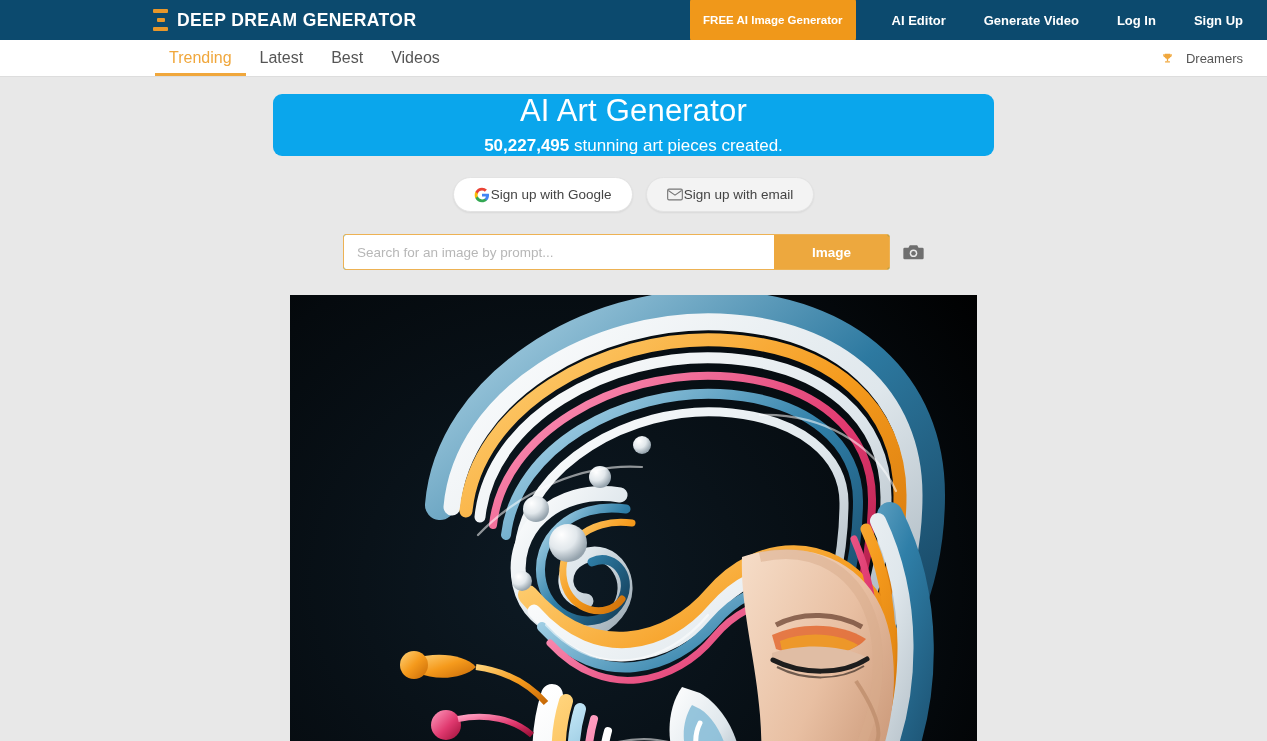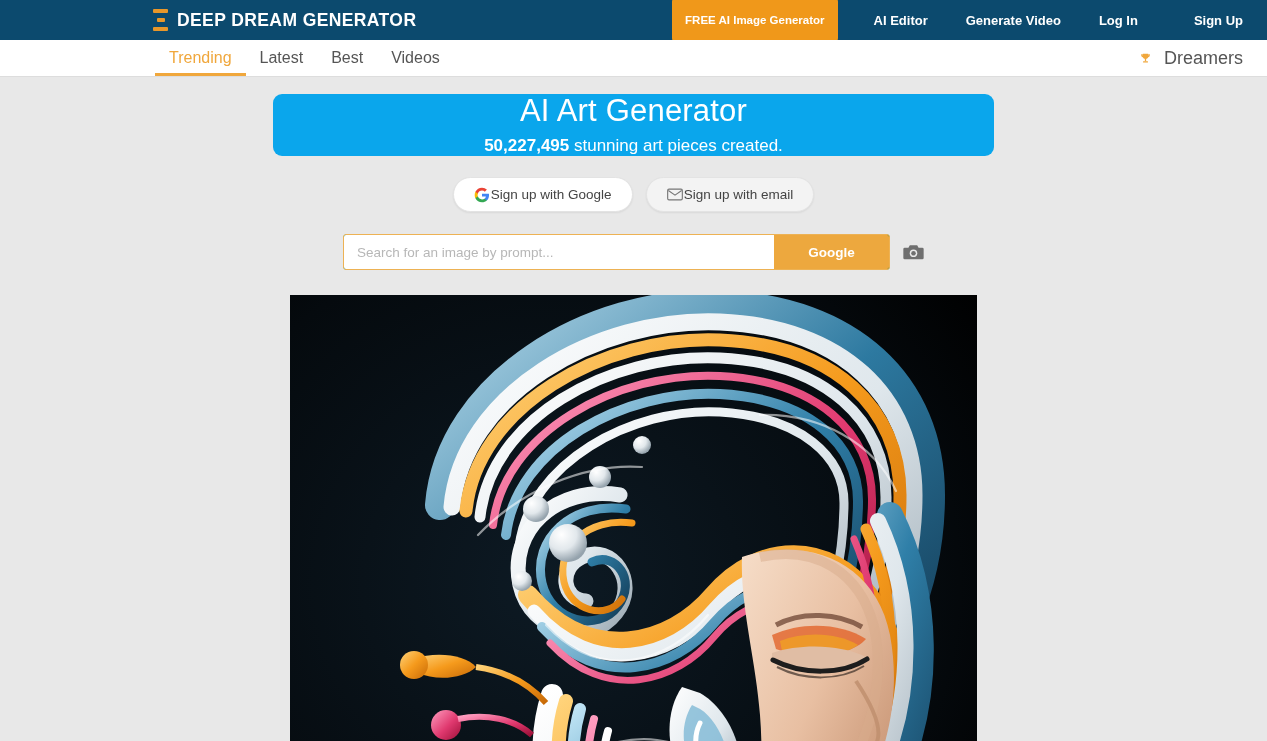--- a/index.html
+++ b/index.html
@@ -66,21 +66,21 @@
   }
   .topnav a {
     color: #ffffff;
     font-size: 13px;
     font-weight: bold;
     text-decoration: none;
     white-space: nowrap;
     margin-right: 38px;
     text-align: center;
   }
-  .topnav a:last-child { margin-right: 0; margin-left: 18px; }
+  .topnav a:last-child { margin-right: 0; }
 
   
   .subnav {
     height: 37px;
     background: #ffffff;
     display: flex;
     align-items: stretch;
     position: relative;
     border-bottom: 1px solid #dddddd;
   }
@@ -107,21 +107,21 @@
     left: 0; right: 0; bottom: 0;
     height: 3px;
     background: #f0a73c;
   }
   .subnav-right {
     margin-left: auto;
     margin-right: 24px;
     display: flex;
     align-items: center;
     gap: 12px;
-    font-size: 18px;
+    font-size: 13px;
     color: #555555;
     text-decoration: none;
     white-space: nowrap;
     cursor: pointer;
   }
 
   
   .page {
     background: #e8e8e8;
     height: 664px;
@@ -295,21 +295,21 @@
         <rect x="1" y="1" width="22" height="16" rx="2" fill="none" stroke="#777777" stroke-width="1.7"></rect>
         <path d="M2 3l10 7 10-7" fill="none" stroke="#777777" stroke-width="1.7"></path>
       </svg>
       <span>Sign up with email</span>
     </button>
   </div>
 
   <div class="search-row">
     <div class="search-box">
       <input class="search-input" type="text" placeholder="Search for an image by prompt..." style="">
-      <button class="search-submit">Google</button>
+      <button class="search-submit">Image</button>
     </div>
     <button class="cam-btn">
       <svg width="21" height="18" viewBox="0 0 24 20">
         <path d="M2 5h4.2l1.6-2.6h8.4L17.8 5H22a1.6 1.6 0 0 1 1.6 1.6v10.2A1.6 1.6 0 0 1 22 18.4H2A1.6 1.6 0 0 1 .4 16.8V6.6A1.6 1.6 0 0 1 2 5z" fill="#6f6f6f"></path>
         <circle cx="12" cy="11.5" r="4.3" fill="#e8e8e8"></circle>
         <circle cx="12" cy="11.5" r="2.6" fill="#6f6f6f"></circle>
       </svg>
     </button>
   </div>
 

